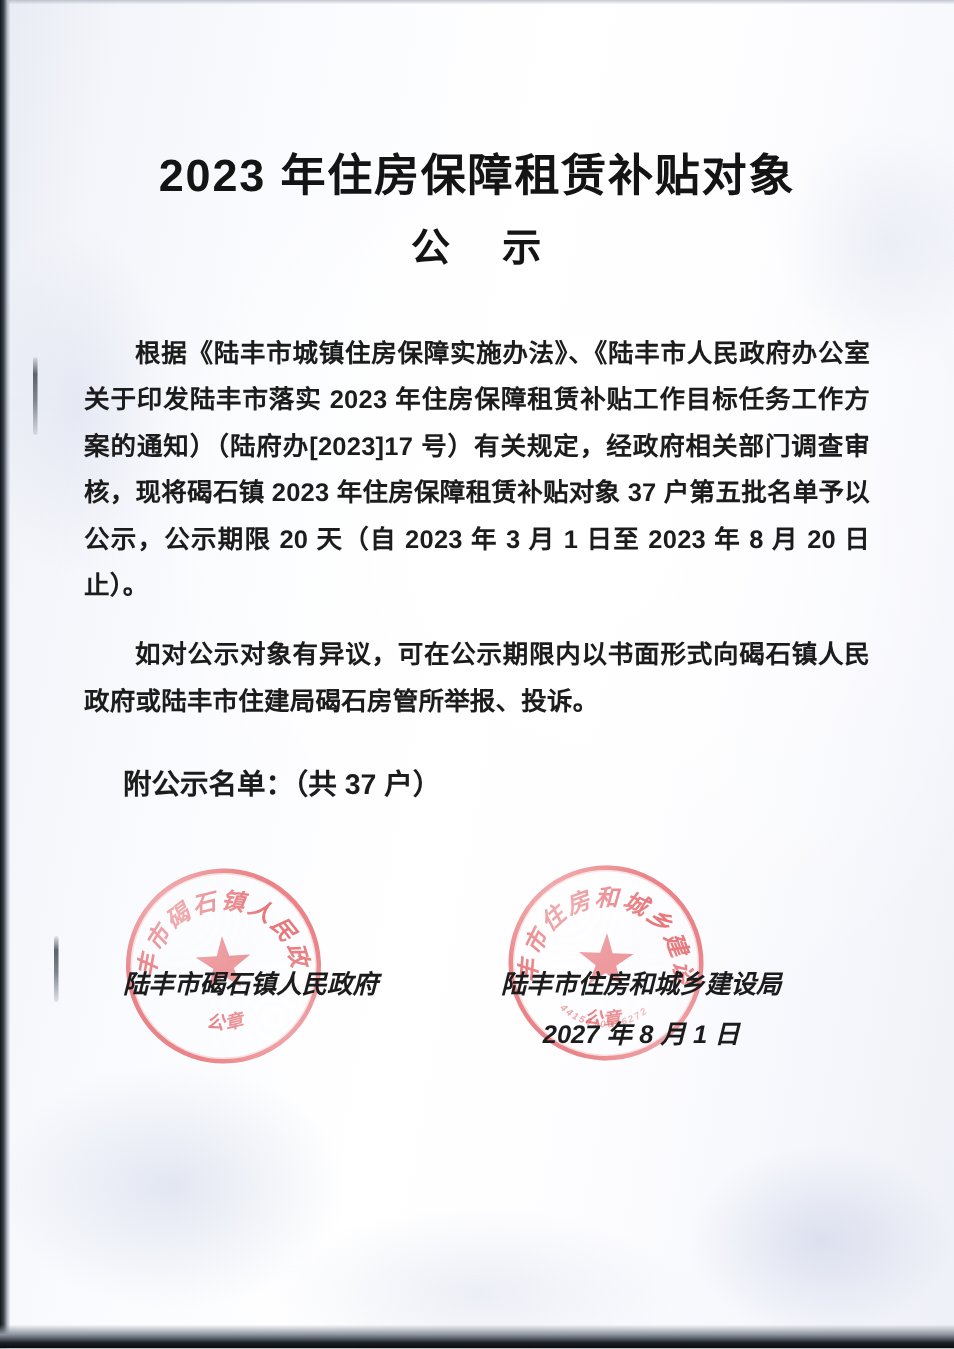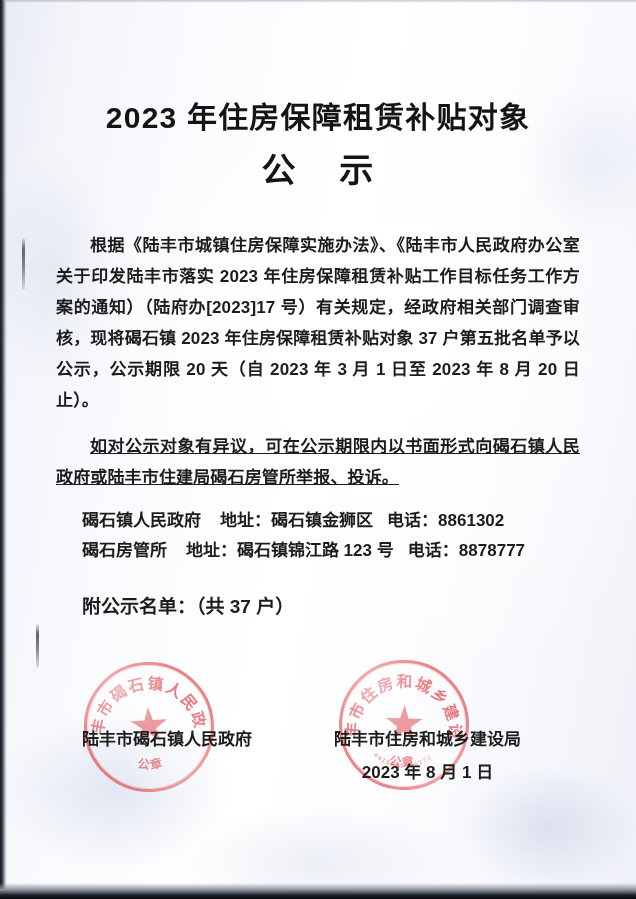--- a/index.html
+++ b/index.html
@@ -97,21 +97,21 @@
   }
   .doc-title {
     font-size: 30px;
     font-weight: 700;
     letter-spacing: 1.2px;
     line-height: 1.32;
     color: #141414;
     margin: 0;
   }
   .doc-subtitle {
-    font-size: 34px;
+    font-size: 26px;
     font-weight: 700;
     letter-spacing: 1.2px;
     line-height: 1.32;
     color: #141414;
     margin: 10px 0 0 0;
     white-space: pre;
     text-align: center;
   }
 
   .body-block {
@@ -122,21 +122,20 @@
     font-weight: 700;
     line-height: 31px;
     letter-spacing: 0.15px;
     color: #1c1c1c;
     text-align: justify;
     text-justify: inter-ideograph;
     margin: 0;
   }
   .para + .para {
     margin-top: 15px;
-    text-decoration: underline;
   }
   .para.indent {
     text-indent: 2em;
   }
 
   .contact-block {
     margin-top: 13px;
     padding-left: 26px;
   }
   .contact-line {
@@ -156,20 +155,21 @@
     font-weight: 700;
     line-height: 30px;
     color: #1c1c1c;
   }
 
   
   .sign-area {
     position: relative;
     margin-top: 48px;
     height: 150px;
+    font-style: italic;
   }
   .sign-col {
     position: absolute;
     top: 0;
   }
   .sign-col.left  { left: 26px; }
   .sign-col.right { left: 278px; }
 
   .sign-name {
     position: relative;
@@ -261,24 +261,20 @@
     <div class="title-block">
       <h1 class="doc-title">2023 年住房保障租赁补贴对象</h1>
       <div class="doc-subtitle">公    示</div>
     </div>
 
     <div class="body-block">
       <p class="para indent">根据《陆丰市城镇住房保障实施办法》、《陆丰市人民政府办公室关于印发陆丰市落实 2023 年住房保障租赁补贴工作目标任务工作方案的通知）（陆府办[2023]17 号）有关规定，经政府相关部门调查审核，现将碣石镇 2023 年住房保障租赁补贴对象 37 户第五批名单予以公示，公示期限 20 天（自 2023 年 3 月 1 日至 2023 年 8 月 20 日止）。</p>
       <p class="para indent">如对公示对象有异议，可在公示期限内以书面形式向碣石镇人民政府或陆丰市住建局碣石房管所举报、投诉。</p>
     </div>
 
-    <div class="contact-block">
-      <div class="contact-line">碣石镇人民政府    地址：碣石镇金狮区   电话：8861302</div>
-      <div class="contact-line">碣石房管所    地址：碣石镇锦江路 123 号   电话：8878777</div>
-    </div>
 
     <div class="attach-block">
       <div class="attach-line">附公示名单：（共 37 户）</div>
     </div>
 
     <div class="sign-area">
 
       <div class="seal s-left">
         <div class="seal-star"></div>
         <svg class="seal-arc-text" viewBox="0 0 124 124">
@@ -314,19 +310,19 @@
             <textPath href="#arcBotR" startOffset="50%" text-anchor="middle">公章</textPath>
           </text>
           <text class="arc-code">
             <textPath href="#arcCodeR" startOffset="50%" text-anchor="middle">4415010016272</textPath>
           </text>
         </svg>
       </div>
 
       <div class="sign-col right">
         <div class="sign-name" style="margin-top:56px;">陆丰市住房和城乡建设局</div>
-        <div class="sign-date">2023 年 8 月 1 日</div>
+        <div class="sign-date">2027 年 8 月 1 日</div>
       </div>
 
     </div>
 
   </div>
 </div>
 
 </body></html>

